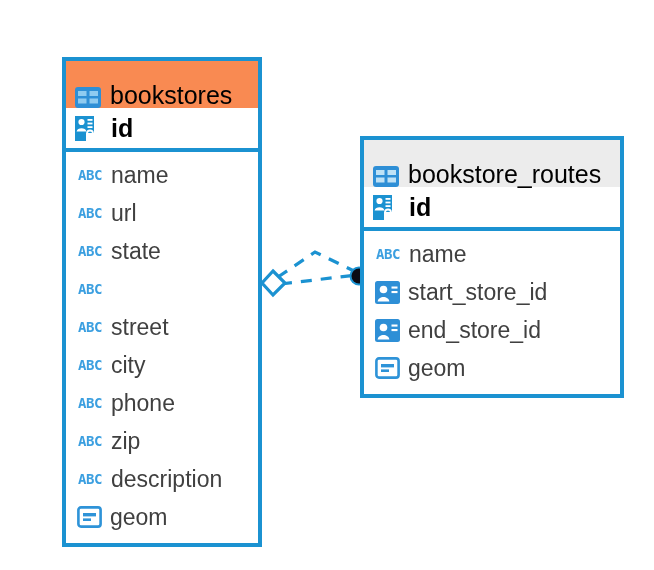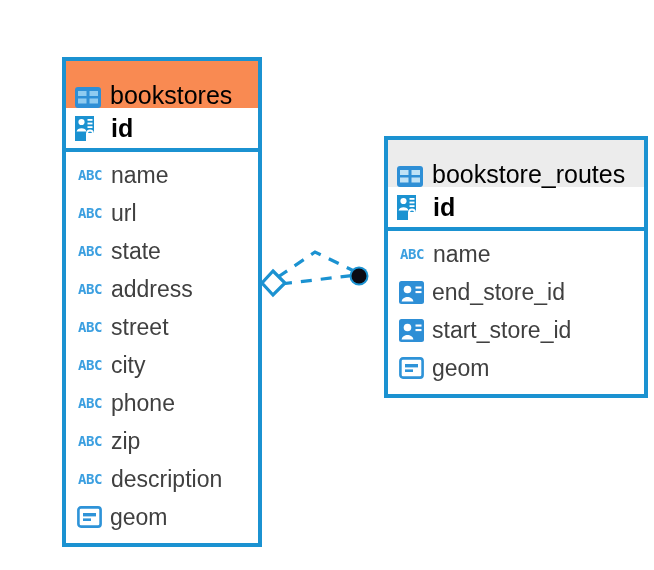--- a/index.html
+++ b/index.html
@@ -178,21 +178,20 @@
         <span class="icon icon-abc">
             <span class="abc-text">ABC</span>
           </span>
         <span class="field-label">state</span>
       </div>
 
       <div class="field-row">
         <span class="icon icon-abc">
             <span class="abc-text">ABC</span>
           </span>
-        <span class="field-label">address</span>
       </div>
 
       <div class="field-row">
         <span class="icon icon-abc">
             <span class="abc-text">ABC</span>
           </span>
         <span class="field-label">street</span>
       </div>
 
       <div class="field-row">
@@ -230,21 +229,21 @@
             <rect x="6" y="7" width="13" height="3.4" fill="#2E93D8"></rect>
             <rect x="6" y="12.4" width="8" height="2.6" fill="#2E93D8"></rect>
           </svg>
         </span>
         <span class="field-label">geom</span>
       </div>
 
     </div>
   </div>
 
-  <div class="entity" style="left:384px; top:136px; width:264px; height:262px;">
+  <div class="entity" style="left:360px; top:136px; width:264px; height:262px;">
 
     <div class="entity-header gray">
       <span class="icon icon-table">
         <svg viewBox="0 0 26 21" width="26" height="21">
           <rect x="0" y="0" width="26" height="21" rx="3" fill="#2E8FD6"></rect>
           <rect x="3" y="4" width="8.5" height="5" fill="#BFE2F6"></rect>
           <rect x="14.5" y="4" width="8.5" height="5" fill="#BFE2F6"></rect>
           <rect x="3" y="11.5" width="8.5" height="5" fill="#BFE2F6"></rect>
           <rect x="14.5" y="11.5" width="8.5" height="5" fill="#BFE2F6"></rect>
         </svg>
@@ -281,34 +280,34 @@
       <div class="field-row">
         <span class="icon icon-fk">
           <svg viewBox="0 0 25 23" width="25" height="23">
             <rect x="0" y="0" width="25" height="23" rx="2.5" fill="#2E8FD6"></rect>
             <circle cx="8.5" cy="8.5" r="3.8" fill="#ffffff"></circle>
             <path d="M2.6 20.5 c0.8 -6 11 -6 11.8 0 Z" fill="#ffffff"></path>
             <rect x="16.5" y="5.5" width="6" height="2.1" fill="#ffffff"></rect>
             <rect x="16.5" y="10" width="6" height="2.1" fill="#ffffff"></rect>
           </svg>
         </span>
-        <span class="field-label">end_store_id</span>
+        <span class="field-label">start_store_id</span>
       </div>
 
       <div class="field-row">
         <span class="icon icon-fk">
           <svg viewBox="0 0 25 23" width="25" height="23">
             <rect x="0" y="0" width="25" height="23" rx="2.5" fill="#2E8FD6"></rect>
             <circle cx="8.5" cy="8.5" r="3.8" fill="#ffffff"></circle>
             <path d="M2.6 20.5 c0.8 -6 11 -6 11.8 0 Z" fill="#ffffff"></path>
             <rect x="16.5" y="5.5" width="6" height="2.1" fill="#ffffff"></rect>
             <rect x="16.5" y="10" width="6" height="2.1" fill="#ffffff"></rect>
           </svg>
         </span>
-        <span class="field-label">start_store_id</span>
+        <span class="field-label">end_store_id</span>
       </div>
 
       <div class="field-row">
         <span class="icon icon-geom">
           <svg viewBox="0 0 25 22" width="25" height="22">
             <rect x="1.4" y="1.4" width="22.2" height="19.2" rx="2.6" fill="#ffffff" stroke="#2E93D8" stroke-width="2.6"></rect>
             <rect x="6" y="7" width="13" height="3.4" fill="#2E93D8"></rect>
             <rect x="6" y="12.4" width="8" height="2.6" fill="#2E93D8"></rect>
           </svg>
         </span>

